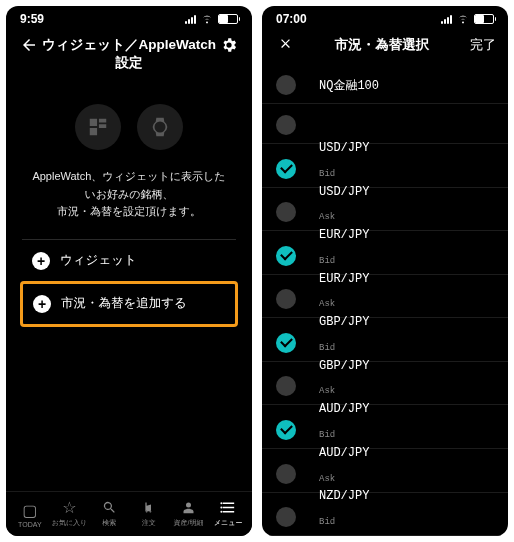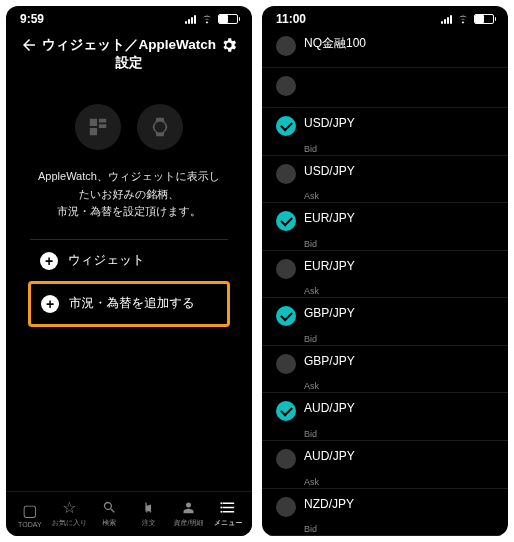--- a/index.html
+++ b/index.html
@@ -45,21 +45,21 @@
     align-items: flex-start;
     justify-content: space-between;
     padding: 8px 12px 10px;
     font-size: 13.5px;
     font-weight: 600;
   }
   .header .title { flex:1; text-align:center; }
   .hbtn { width: 22px; display:flex; align-items:center; justify-content:center; }
   .txtbtn { font-size: 13px; font-weight:500; min-width:28px; text-align:right;}
   
-  .left-body { padding: 10px 24px 0; flex:1; display:flex; flex-direction:column; }
+  .left-body { padding: 10px 16px 0; flex:1; display:flex; flex-direction:column; }
   .icon-row { display:flex; justify-content:center; gap:16px; margin: 12px 0 18px;}
   .circ { width:46px; height:46px; border-radius:50%; background:#1d1d1d; display:flex; align-items:center; justify-content:center; color:#555;}
   .desc { text-align:center; font-size:11px; line-height:1.6; color:#e6e6e6; margin-bottom:18px; padding: 0 6px;}
   .add-row {
     display:flex; align-items:center; gap:10px;
     padding:12px 10px; font-size:12.5px; font-weight:500;
     border-top:1px solid #2a2a2a;
   }
   .add-row:last-of-type{border-bottom:1px solid #2a2a2a;}
   .plus { width:18px; height:18px; border-radius:50%; background:#fff; color:#000; display:flex; align-items:center; justify-content:center; font-weight:700; font-size:14px; line-height:1;}
@@ -69,23 +69,24 @@
   .tabbar {
     display:flex; justify-content:space-around; align-items:flex-end;
     padding:6px 4px 8px; border-top:1px solid #1a1a1a; background:#000;
   }
   .tab { display:flex; flex-direction:column; align-items:center; gap:2px; color:#8a8a8a; font-size:7px; flex:1;}
   .tab.active{ color:#fff; }
   .tab .ticon{ font-size:16px; height:18px; display:flex; align-items:center; }
   
   .list { flex:1; overflow:hidden; display:flex; flex-direction:column; }
   .list-item {
-    display:flex; align-items:flex-start; gap:8px;
+    display:flex; align-items:flex-end; gap:23px;
     padding:8px 14px; border-bottom:1px solid #1c1c1c;
     min-height:40px;
+    font-family:Liberation Mono, monospace;
   }
   .list-item .lbl{ font-size:12px; font-weight:500; line-height:1.3;}
   .list-item .sub{ font-size:9px; color:#888; font-weight:400; margin-top:12px;}
   .radio { width:20px; height:20px; border-radius:50%; background:#3a3a3a; flex-shrink:0;}
   .radio.on { background:#0fbfbf; display:flex; align-items:center; justify-content:center;}
   .radio.on::after{ content:""; width:9px; height:5px; border-left:2px solid #000; border-bottom:2px solid #000; transform:rotate(-45deg) translate(1px,-1px);}
   
   svg{ display:block; }
 </style>
 </head>
@@ -193,35 +194,44 @@
             <circle cx="2" cy="16" r="1.5" fill="currentColor"></circle>
           </svg>
         </span>
         <span>メニュー</span>
       </div>
   </div>
 </div>
 
 <div class="phone">
   <div class="status-bar">
-    <span>11:00</span>
+    <span>07:00</span>
     <div class="status-right">
       <span class="sig-bars">
           <span></span>
           <span></span>
           <span></span>
           <span></span>
         </span>
       <svg width="14" height="10" viewBox="0 0 24 18">
           <path fill="#fff" d="M12 17c-.9 0-1.7-.8-1.7-1.7S11.1 13.6 12 13.6s1.7.8 1.7 1.7S12.9 17 12 17zm-5-5.3 1.9-1.9c1.7-1.7 4.5-1.7 6.2 0l1.9 1.9c-2.8-2.8-7.2-2.8-10 0zM3.3 8 5.2 6.1c3.8-3.8 9.9-3.8 13.7 0L20.7 8C16 3.3 8 3.3 3.3 8z"></path>
         </svg>
       <span class="battery">
           <i></i>
         </span>
     </div>
+  </div>
+  <div class="header">
+    <div class="hbtn">
+      <svg width="15" height="15" viewBox="0 0 24 24">
+          <path fill="#fff" d="M19 6.4 17.6 5 12 10.6 6.4 5 5 6.4 10.6 12 5 17.6 6.4 19 12 13.4 17.6 19 19 17.6 13.4 12z"></path>
+        </svg>
+    </div>
+    <div class="title">市況・為替選択</div>
+    <div class="txtbtn">完了</div>
   </div>
   <div class="list" id="rlist">
       <div class="list-item">
         <div class="radio"></div>
         <div>
           <div class="lbl">NQ金融100</div>
         </div>
       </div>
       <div class="list-item">
         <div class="radio"></div>

